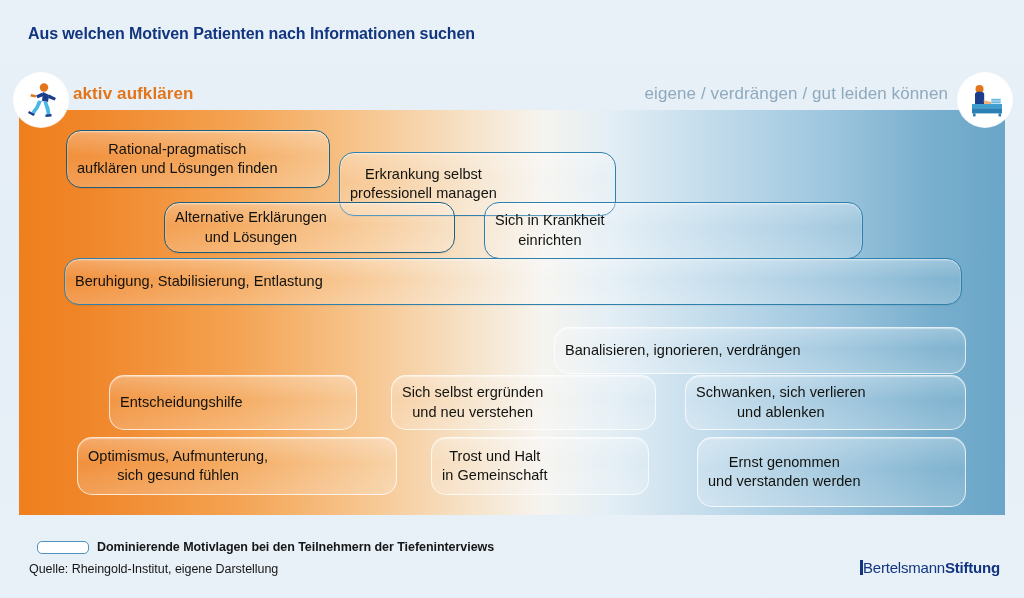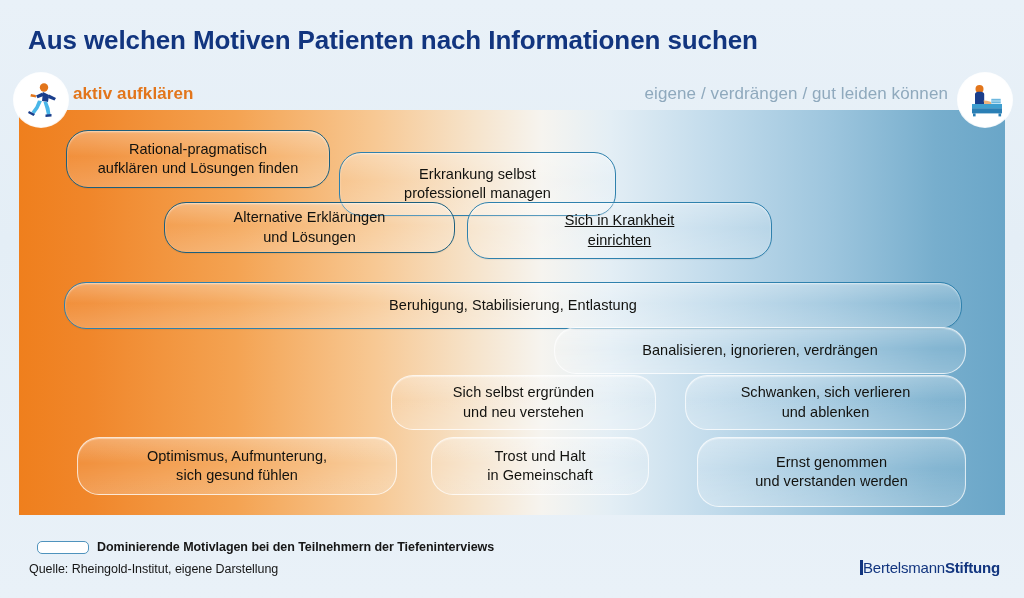--- a/index.html
+++ b/index.html
@@ -11,21 +11,21 @@
   }
   #page {
     position:relative;
     width:1024px; height:598px;
     background:linear-gradient(180deg,#e9f1f8 0%,#e4eef6 40%,#e9f1f8 100%);
   }
 
   
   .title {
     position:absolute; left:28px; top:25px;
-    font-size:26px; font-weight:bold; letter-spacing:-0.1px;
+    font-size:16px; font-weight:bold; letter-spacing:-0.1px;
     color:#12357f;
     white-space:nowrap;
   }
 
   
   .hdr-left {
     position:absolute; left:73px; top:84px;
     font-size:17px; font-weight:bold; color:#e2751b;
     letter-spacing:0.1px;
   }
@@ -64,22 +64,22 @@
         #9ec6de 82%,
         #77aecd 93%,
         #6aa6c8 100%);
     overflow:hidden;
   }
   .panel-inner { position:relative; width:100%; height:100%; }
 
   
   .box {
     position:absolute;
-    border-radius:22px;
-    display:flex; align-items:center; justify-content:center;
+    border-radius:15px;
+    display:flex; align-items:center; 
     text-align:center;
     color:#12120f;
     font-size:14.5px;
     line-height:1.32;
     letter-spacing:0.05px;
     background:linear-gradient(180deg, rgba(255,255,255,0.30) 0%, rgba(255,255,255,0.10) 45%, rgba(255,255,255,0.22) 100%);
     box-shadow: inset 0 1px 1px rgba(255,255,255,0.45);
   }
   .box.dominant {
     border:1.6px solid #1c5f7d;
@@ -162,28 +162,31 @@
     <div class="panel-inner" id="boxes-layer">
         <div class="box dominant" style="left: 47px; top: 20px; width: 264px; height: 58px;">
           <span>Rational-pragmatisch<br>aufklären und Lösungen finden</span>
         </div>
         <div class="box dominant blueish" style="left: 320px; top: 20px; width: 277px; height: 64px; margin-top: 22px;">
           <span>Erkrankung selbst<br>professionell managen</span>
         </div>
         <div class="box dominant" style="left: 145px; top: 92px; width: 291px; height: 51px;">
           <span>Alternative Erklärungen<br>und Lösungen</span>
         </div>
-        <div class="box dominant blueish" style="left: 448px; top: 92px; width: 305px; height: 57px; text-decoration: underline;">
+        <div class="box dominant blueish" style="left: 465px; top: 92px; width: 379px; height: 57px;">
           <span>Sich in Krankheit<br>einrichten</span>
         </div>
-        <div class="box dominant blueish" style="left: 45px; top: 172px; width: 898px; height: 47px;">
+        <div class="box dominant blueish" style="left: 45px; top: 148px; width: 898px; height: 47px;">
           <span>Beruhigung, Stabilisierung, Entlastung</span>
         </div>
         <div class="box soft" style="left: 535px; top: 217px; width: 412px; height: 47px;">
           <span>Banalisieren, ignorieren, verdrängen</span>
+        </div>
+        <div class="box soft" style="left: 90px; top: 265px; width: 248px; height: 55px;">
+          <span>Entscheidungshilfe</span>
         </div>
         <div class="box soft" style="left: 372px; top: 265px; width: 265px; height: 55px;">
           <span>Sich selbst ergründen<br>und neu verstehen</span>
         </div>
         <div class="box soft" style="left: 58px; top: 327px; width: 320px; height: 58px;">
           <span>Optimismus, Aufmunterung,<br>sich gesund fühlen</span>
         </div>
         <div class="box soft" style="left: 666px; top: 265px; width: 281px; height: 55px;">
           <span>Schwanken, sich verlieren<br>und ablenken</span>
         </div>

